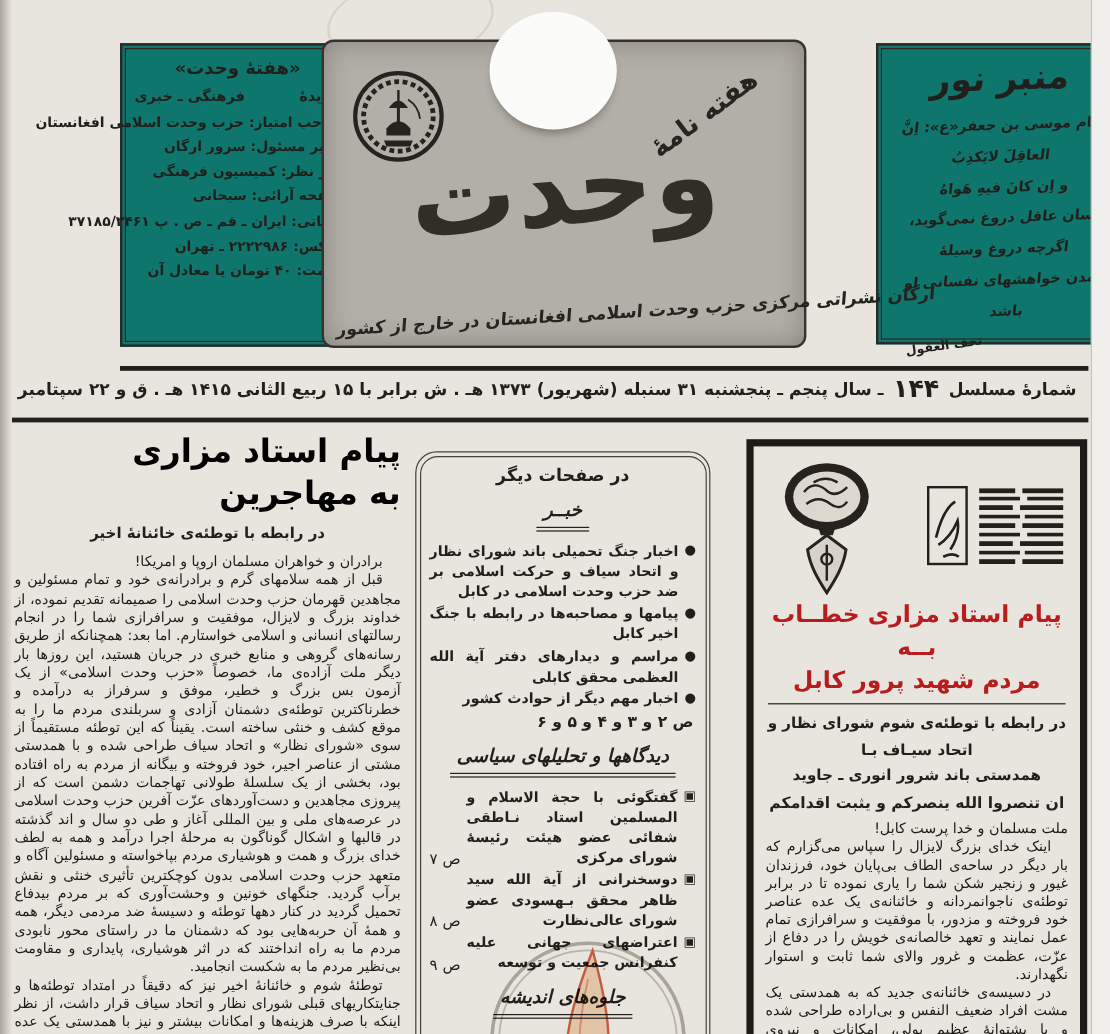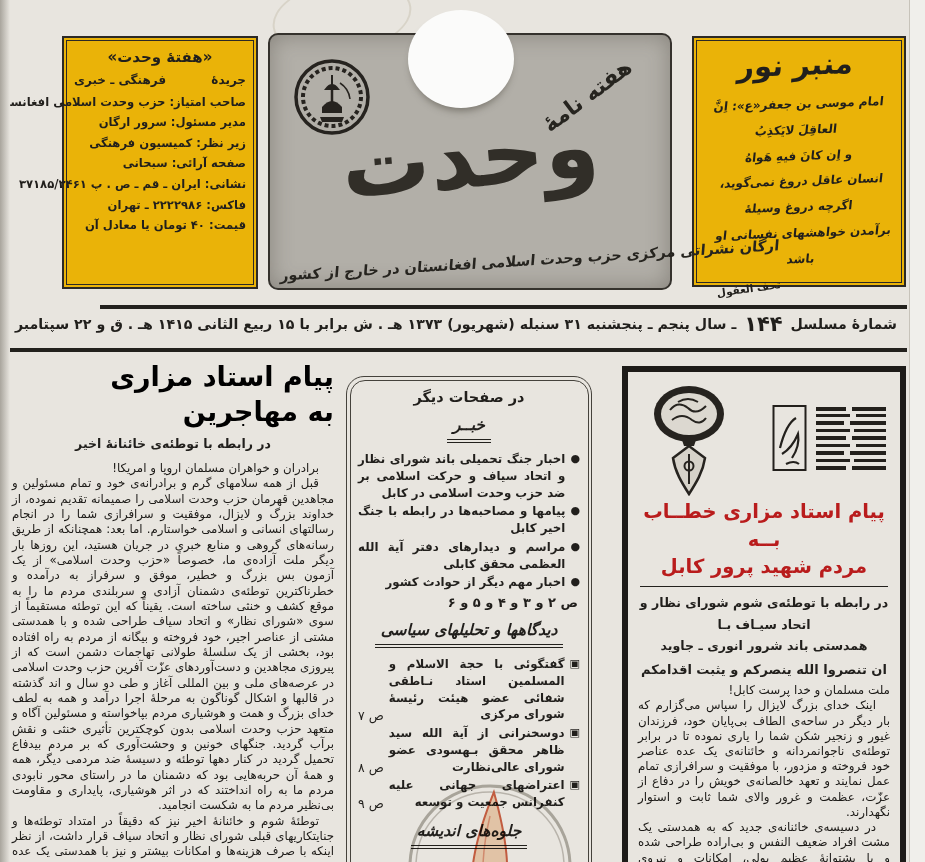--- a/index.html
+++ b/index.html
@@ -10,21 +10,21 @@
     font-family:"DejaVu Sans",sans-serif;
   }
   .edge-left{position:absolute;left:0;top:0;bottom:0;width:10px;
     background:linear-gradient(90deg,#a9a59d,#e8e5df);z-index:1;}
   .right-strip{position:absolute;right:0;top:0;bottom:0;width:16px;
     background:#f0efeb;border-left:1px solid #c7c3ba;z-index:1;}
   .faint-stamp{position:absolute;left:272px;top:-20px;width:140px;height:74px;
     border:2px solid rgba(160,148,120,.22);border-radius:50%;transform:rotate(-9deg);z-index:2;}
 
   
-  .dblbox{position:absolute;border:2.5px solid #2b2926;background:#eab308;}
+  .dblbox{position:absolute;border:2.5px solid #2b2926;background:#0f766e;margin-left:38px;}
   .dblbox .inner-line{position:absolute;inset:2px;border:1px solid #2b2926;pointer-events:none;}
   .weekly-box{left:62px;top:36px;width:196px;height:253px;padding:8px 10px 6px;}
   .weekly-box .wtitle{text-align:center;font-size:15px;font-weight:700;letter-spacing:1px;margin:2px 0 4px;}
   .weekly-box .wline{display:flex;justify-content:space-between;font-size:12px;font-weight:700;line-height:1.8;}
   .weekly-box .wrow{font-size:11.6px;font-weight:700;line-height:1.78;text-align:right;white-space:nowrap;}
 
   .minbar-box{left:692px;top:36px;width:214px;height:251px;padding:6px 8px;}
   .minbar-rot{transform:rotate(-2deg);}
   .minbar-box .mtitle{text-align:center;font-size:29px;font-weight:700;margin:4px 0 10px;
     transform:skewX(-6deg);letter-spacing:2px;}

